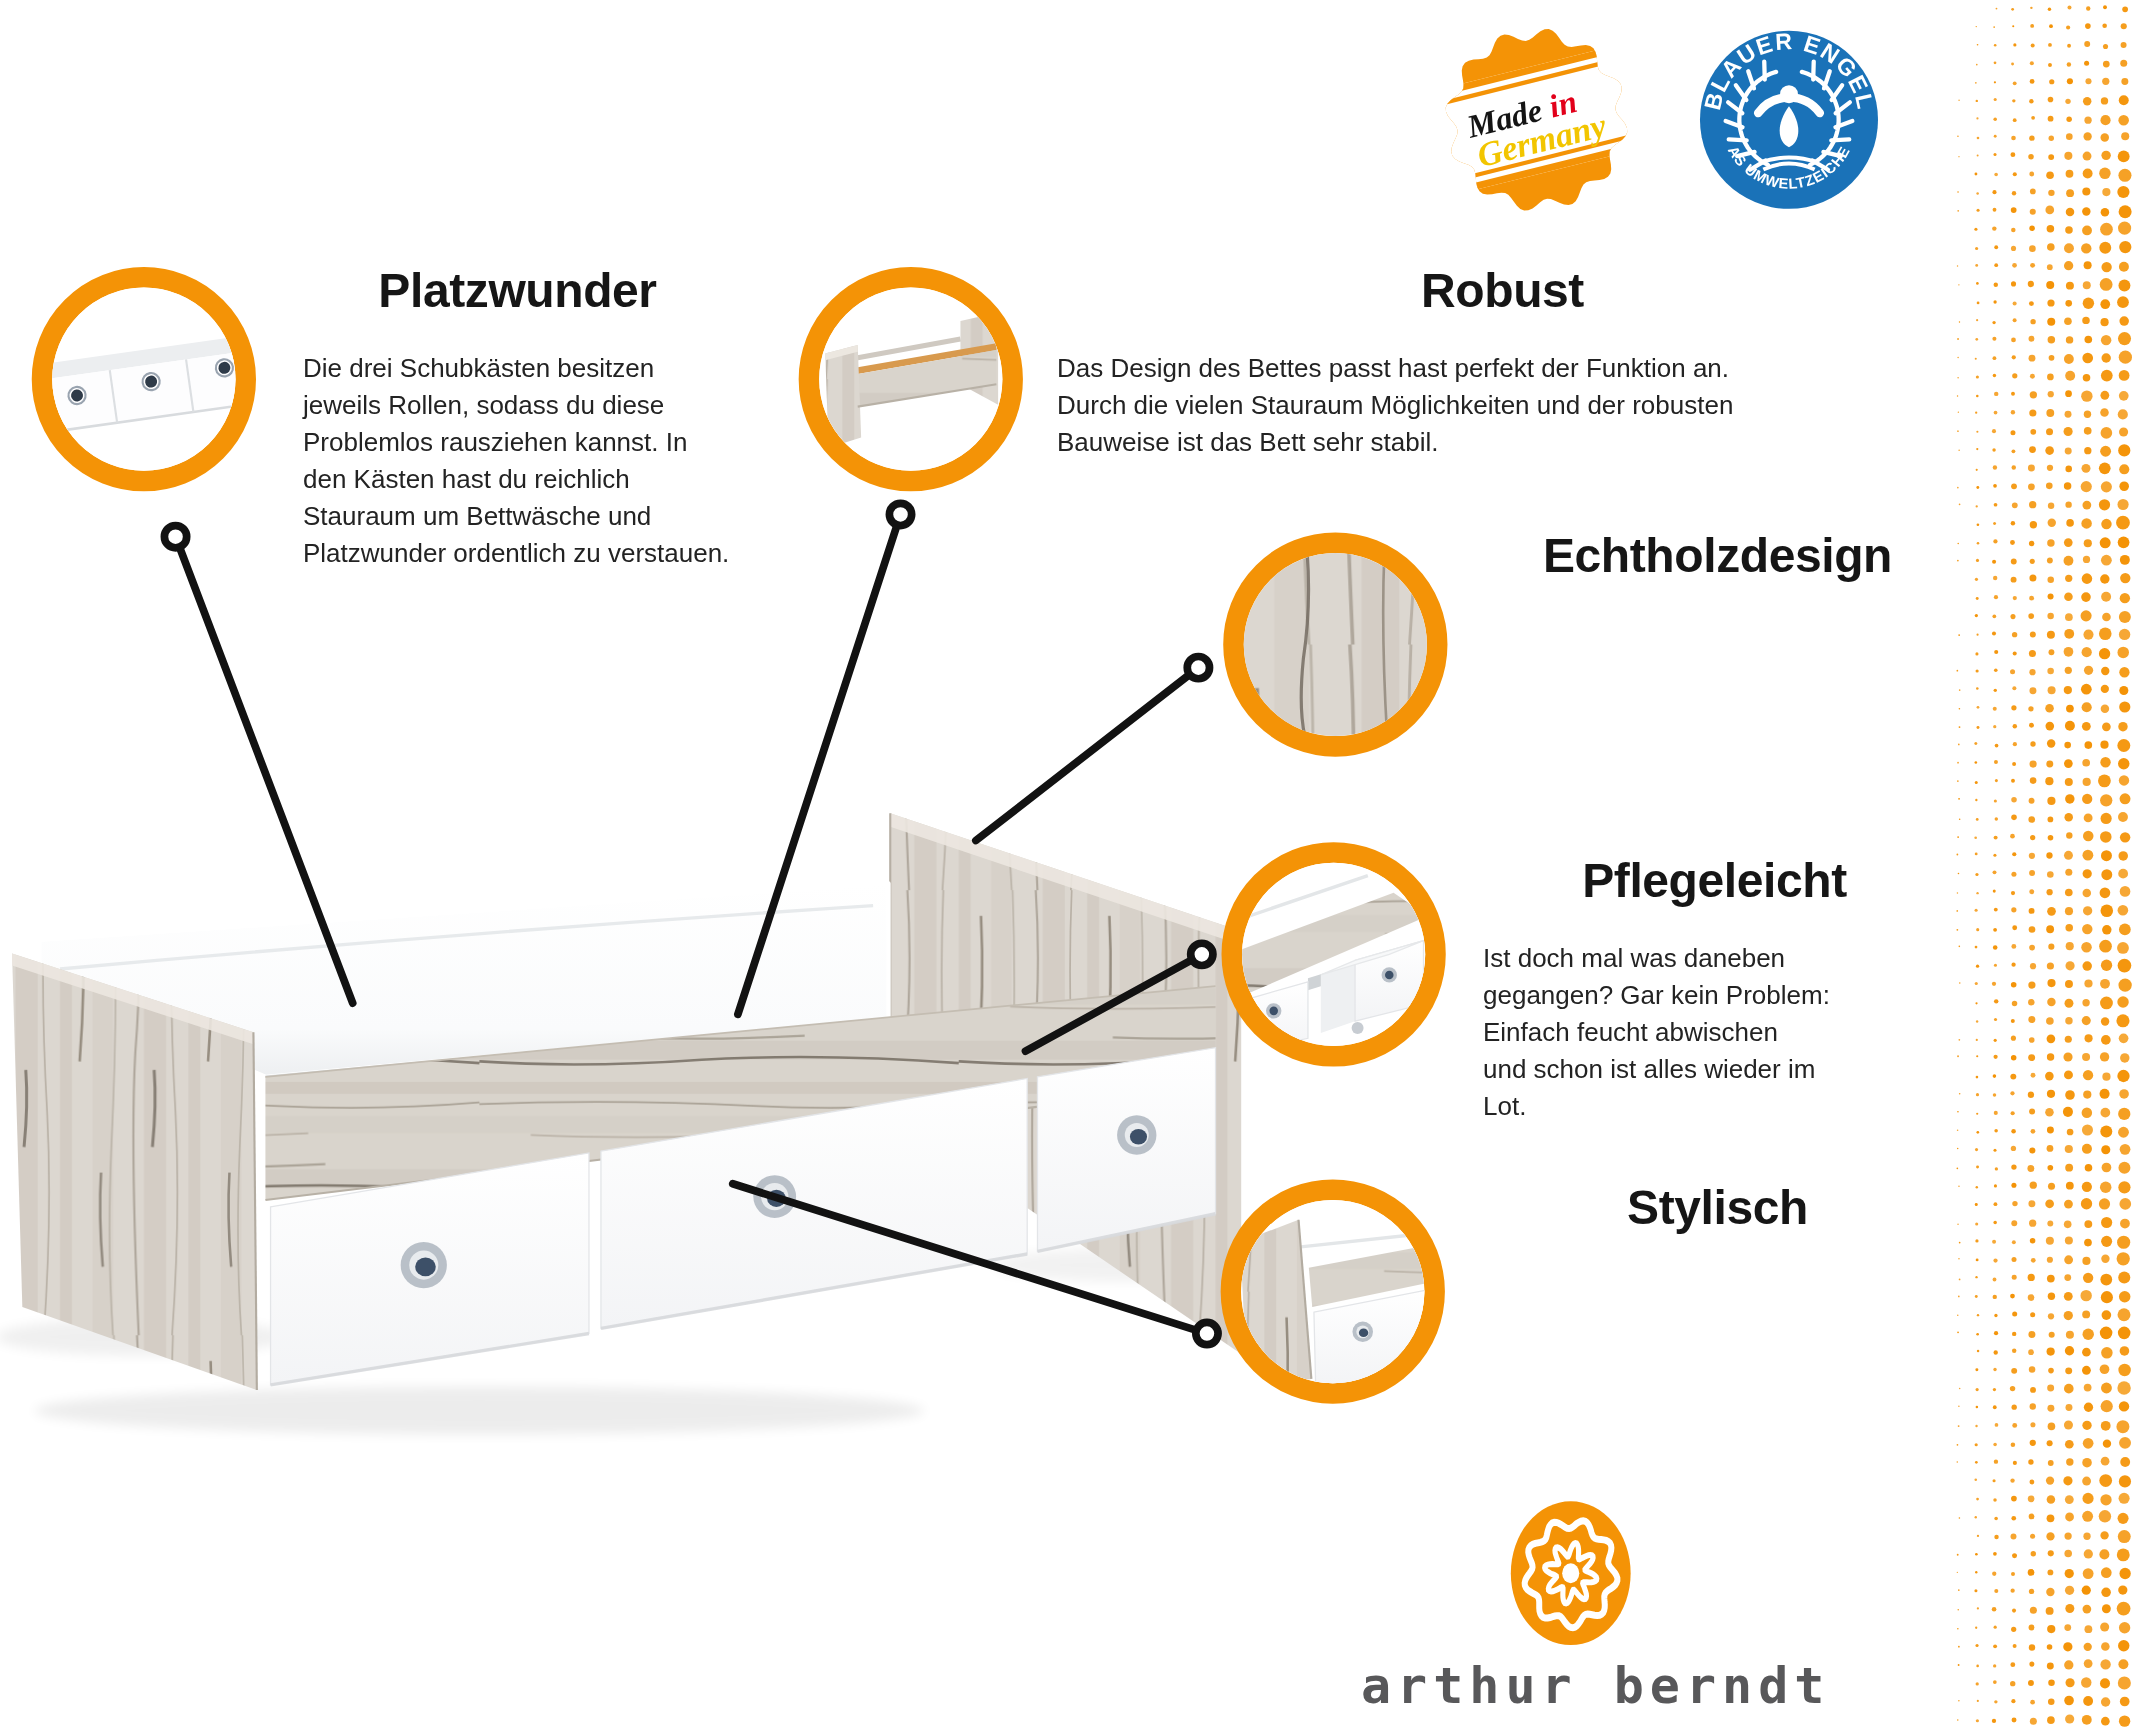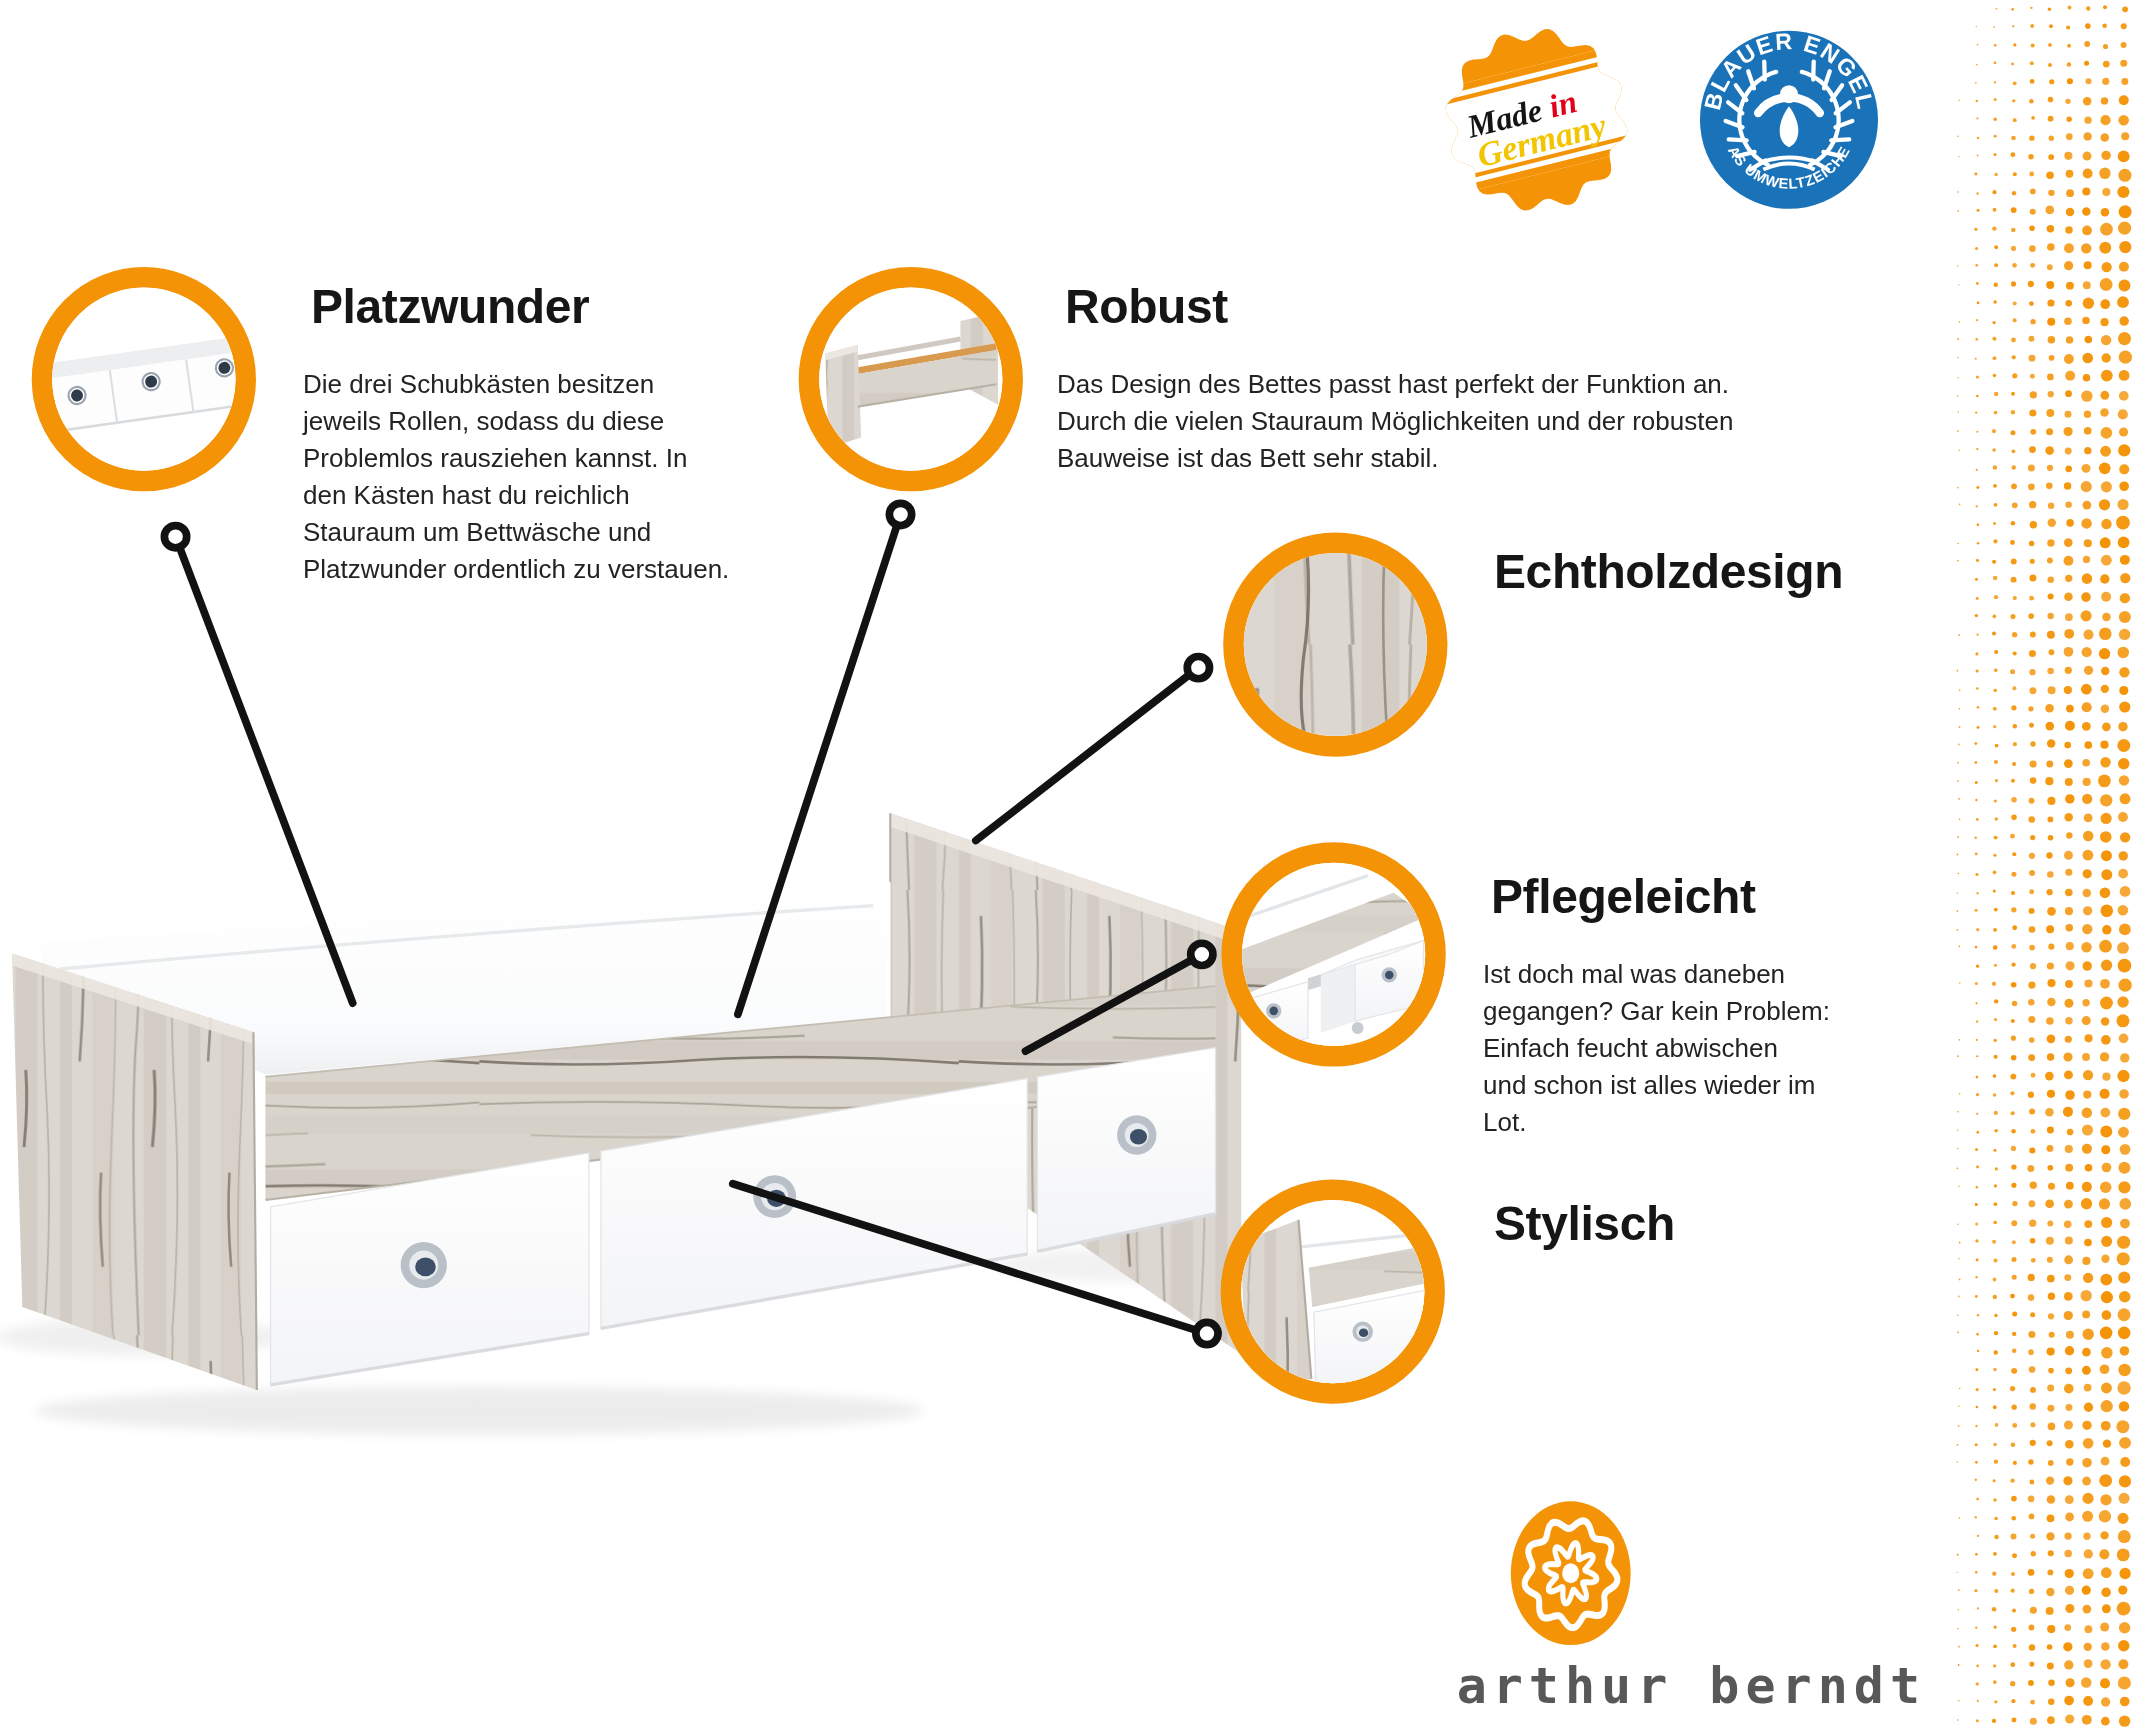--- a/index.html
+++ b/index.html
@@ -7,24 +7,24 @@
     --blue:#1A72B8;
     --ink:#161616;
     --body:#232323;
     --gray:#58585A;
   }
   html,body{margin:0;padding:0;background:#fff;}
   .page{position:relative;width:2140px;height:1729px;background:#fff;overflow:hidden;
         font-family:"Liberation Sans",sans-serif;}
   #art{position:absolute;left:0;top:0;}
   .feature{position:absolute;}
-  .feature h2{margin:16px;font:700 48px/53px "Liberation Sans",sans-serif;color:var(--ink);letter-spacing:-0.4px;}
+  .feature h2{margin:0;font:700 48px/53px "Liberation Sans",sans-serif;color:var(--ink);letter-spacing:-0.4px;text-align:center;}
   .feature p{margin:33px 8px 0;font:400 26px/37px "Liberation Sans",sans-serif;color:var(--body);white-space:nowrap;}
   .feature .b{font-weight:700;}
-  .brand-wordmark{position:absolute;left:1361px;top:1659px;width:565px;text-align:right;
+  .brand-wordmark{position:absolute;left:1361px;top:1659px;width:565px;text-align:left;
     font:700 50px/55px "DejaVu Sans Mono",monospace;letter-spacing:6px;color:var(--gray);}
 </style>
 </head>
 <body>
 
 <div class="page">
 
 <svg id="art" width="2140" height="1729" viewBox="0 0 2500 2020">
   <defs>
     <pattern id="woodV" width="150" height="520" patternUnits="userSpaceOnUse">

